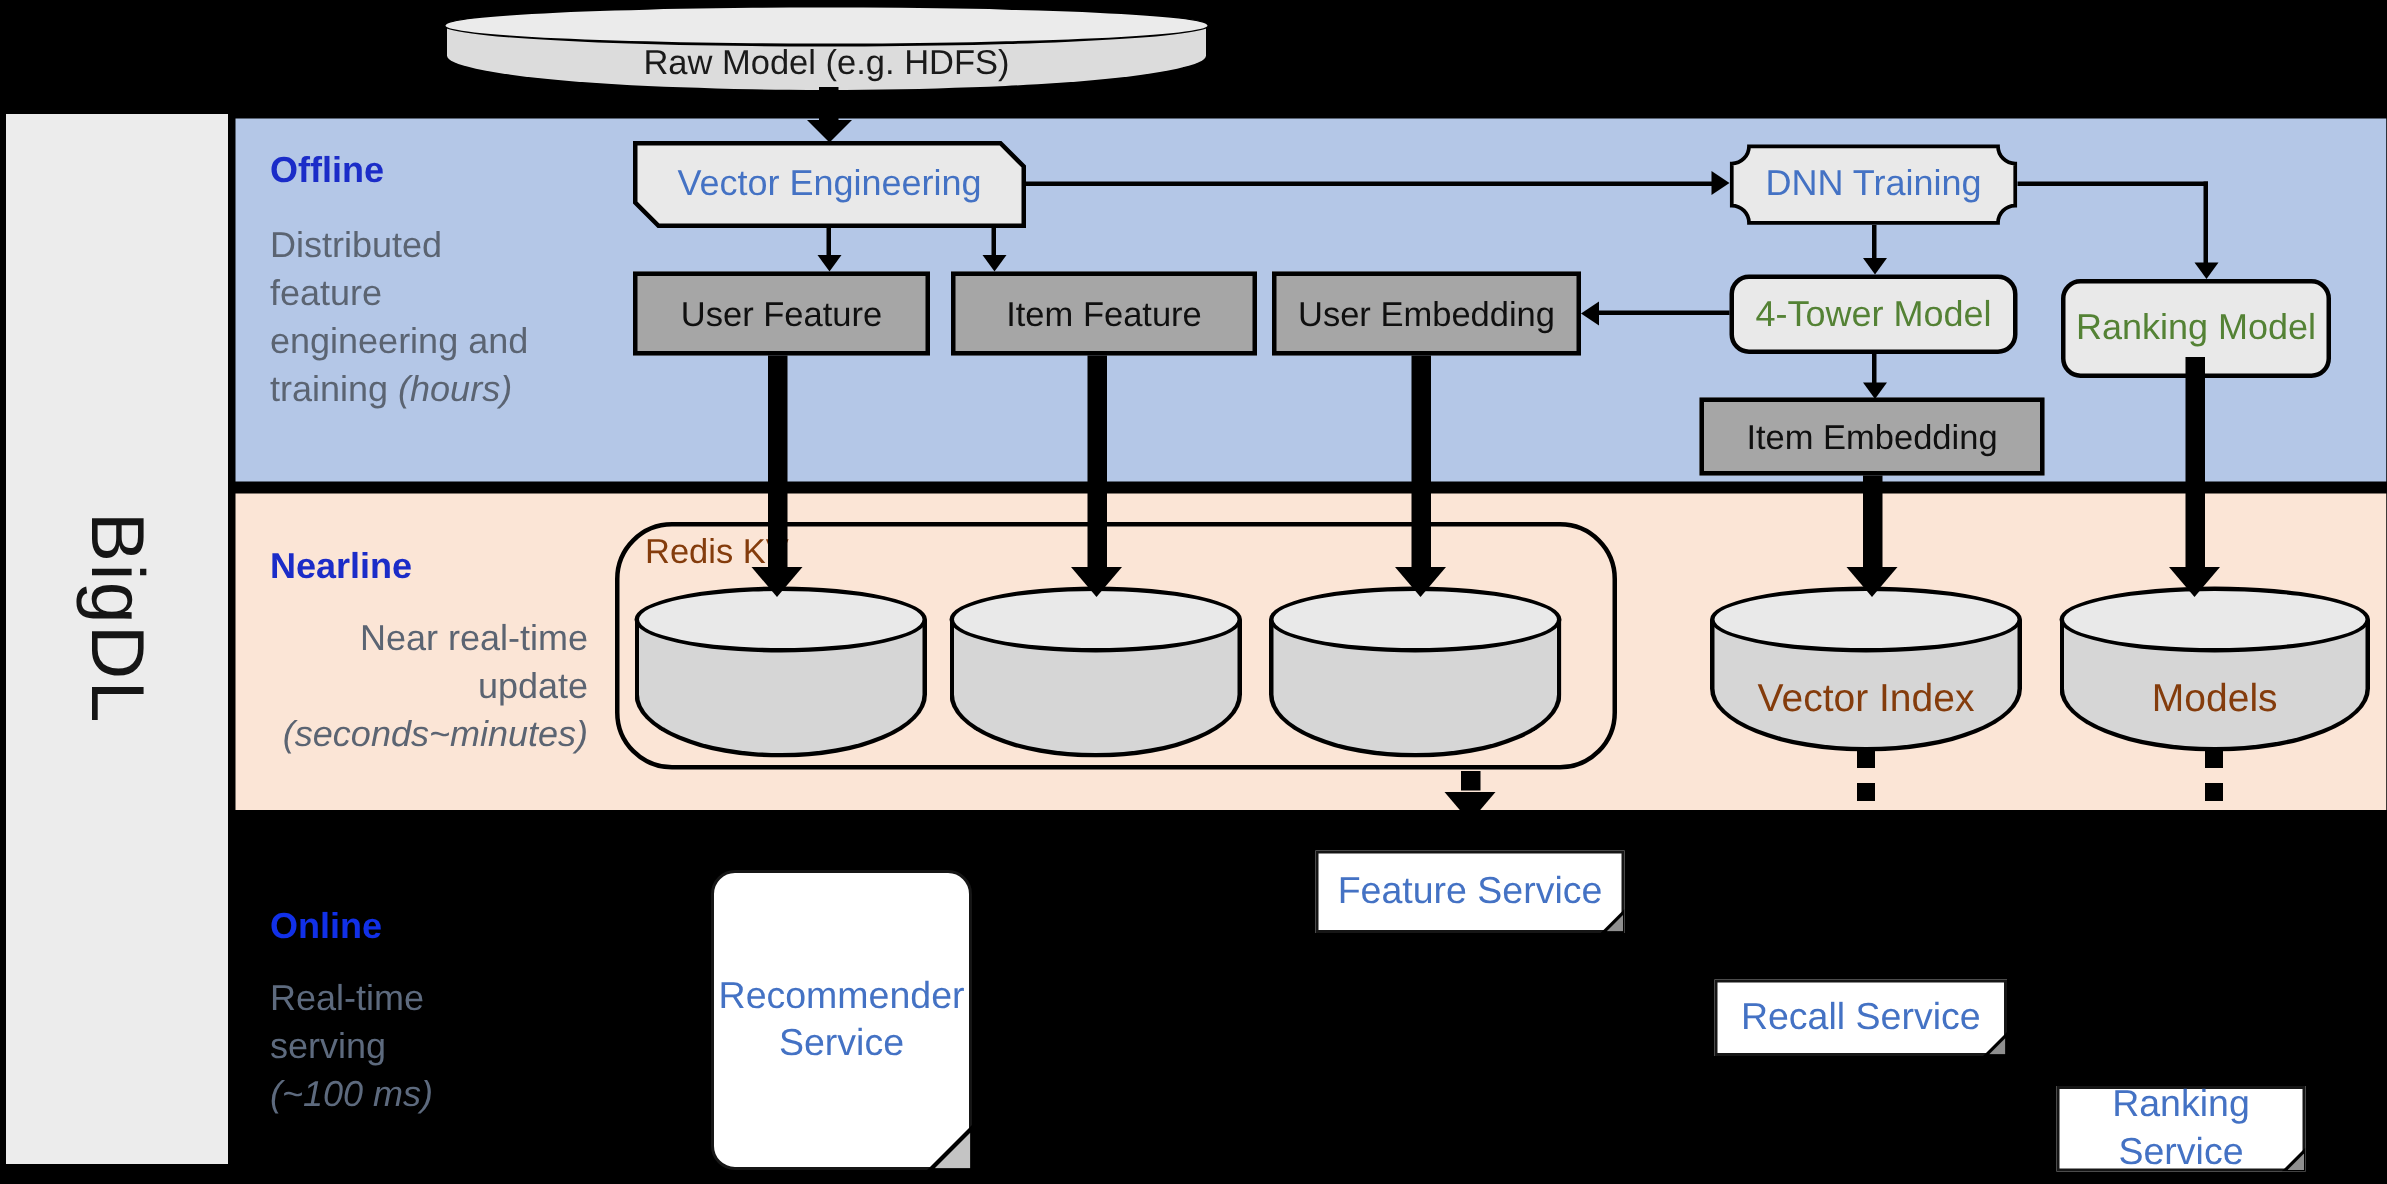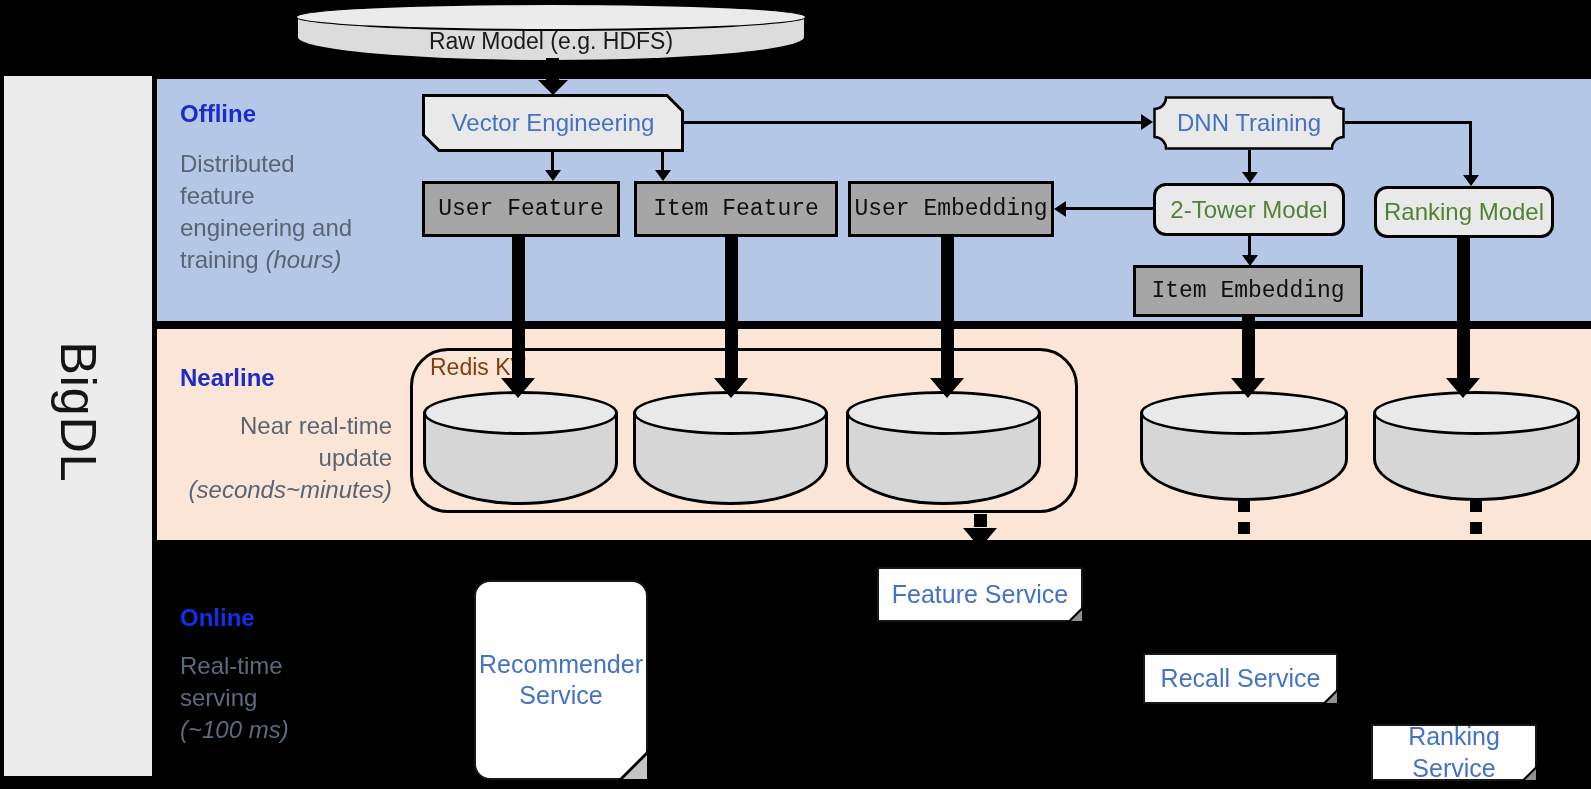--- a/index.html
+++ b/index.html
@@ -16,21 +16,21 @@
 
   
   .sec-title{font-size:24px;font-weight:600;color:#1b2cc8;}
   .sec-title.online{color:#1130e8;}
   .sec-desc{font-size:24px;color:#5b6472;line-height:1.34;}
   .sec-desc.online{color:#5d6a7e;}
   .sec-desc i{}
 
   
   .node{display:flex;align-items:center;justify-content:center;text-align:center;box-sizing:border-box;}
-  .gray-node{background:#a6a6a6;border:3px solid #000;font-size:23px;color:#101010;font-family:Liberation Mono, monospace;}
+  .gray-node{background:#a6a6a6;border:3px solid #000;font-size:23px;color:#101010;}
   .round-node{background:#e9e9e9;border:3px solid #000;border-radius:13px;font-size:24px;color:#548235;}
   .shape-label{position:absolute;left:0;top:0;right:0;bottom:0;display:flex;align-items:center;justify-content:center;
                font-size:24px;color:#4472c4;}
 
   
   .cyl .body{position:absolute;left:0;right:0;top:22px;bottom:0;background:#d6d6d6;
              border:3px solid #000;border-top:none;box-sizing:border-box;
              border-radius:0 0 50% 50% / 0 0 42px 42px;}
   .cyl .top{position:absolute;left:0;right:0;top:0;height:44px;background:#e9e9e9;
             border:3px solid #000;box-sizing:border-box;border-radius:50%;}
@@ -103,46 +103,48 @@
 <div class="abs" style="left:1153px;top:96px;width:192px;height:54px;">
   <svg width="192" height="54" viewBox="0 0 192 54">
     <path d="M13,1.5 L179,1.5 A11.5,11.5 0 0 0 190.5,13 L190.5,41 A11.5,11.5 0 0 0 179,52.5 L13,52.5 A11.5,11.5 0 0 0 1.5,41 L1.5,13 A11.5,11.5 0 0 0 13,1.5 Z" fill="#e9e9e9" stroke="#000" stroke-width="2.5"></path>
   </svg>
   <div class="shape-label">DNN Training</div>
 </div>
 
 <div class="abs node gray-node" style="left:422px;top:181px;width:198px;height:56px;">User Feature</div>
 <div class="abs node gray-node" style="left:634px;top:181px;width:204px;height:56px;">Item Feature</div>
 <div class="abs node gray-node" style="left:848px;top:181px;width:206px;height:56px;">User Embedding</div>
-<div class="abs node round-node" style="left:1153px;top:183px;width:192px;height:53px;">2-Tower Model</div>
-<div class="abs node round-node" style="left:1374px;top:186px;width:180px;height:52px;">Ranking Model</div>
+<div class="abs node round-node" style="left:1153px;top:183px;width:192px;height:53px;">4-Tower Model</div>
+<div class="abs node round-node" style="left:1374px;top:186px;width:180px;height:66px;">Ranking Model</div>
 <div class="abs node gray-node" style="left:1133px;top:265px;width:230px;height:52px;">Item Embedding</div>
 
 <div class="abs redis-box"></div>
 <div class="abs redis-lbl">Redis KV</div>
 
 <div class="abs cyl" style="left:423px;top:391px;width:195px;height:114px;">
   <div class="body"></div>
     <div class="top"></div>
 </div>
 <div class="abs cyl" style="left:633px;top:391px;width:195px;height:114px;">
   <div class="body"></div>
     <div class="top"></div>
 </div>
 <div class="abs cyl" style="left:846px;top:391px;width:195px;height:114px;">
   <div class="body"></div>
     <div class="top"></div>
 </div>
 <div class="abs cyl" style="left:1140px;top:391px;width:208px;height:110px;">
   <div class="body"></div>
     <div class="top"></div>
+  <div class="lbl">Vector Index</div>
 </div>
 <div class="abs cyl" style="left:1373px;top:391px;width:207px;height:110px;">
   <div class="body"></div>
     <div class="top"></div>
+  <div class="lbl">Models</div>
 </div>
 
 <div class="hl" style="left:684px;top:121px;width:459px;"></div>
 <div class="ah ah-r" style="left:1141px;top:114px;"></div>
 
 <div class="vl" style="left:551px;top:152px;height:19px;"></div>
 <div class="ah ah-d" style="left:545px;top:170px;"></div>
 
 <div class="vl" style="left:661px;top:152px;height:19px;"></div>
 <div class="ah ah-d" style="left:655px;top:170px;"></div>

